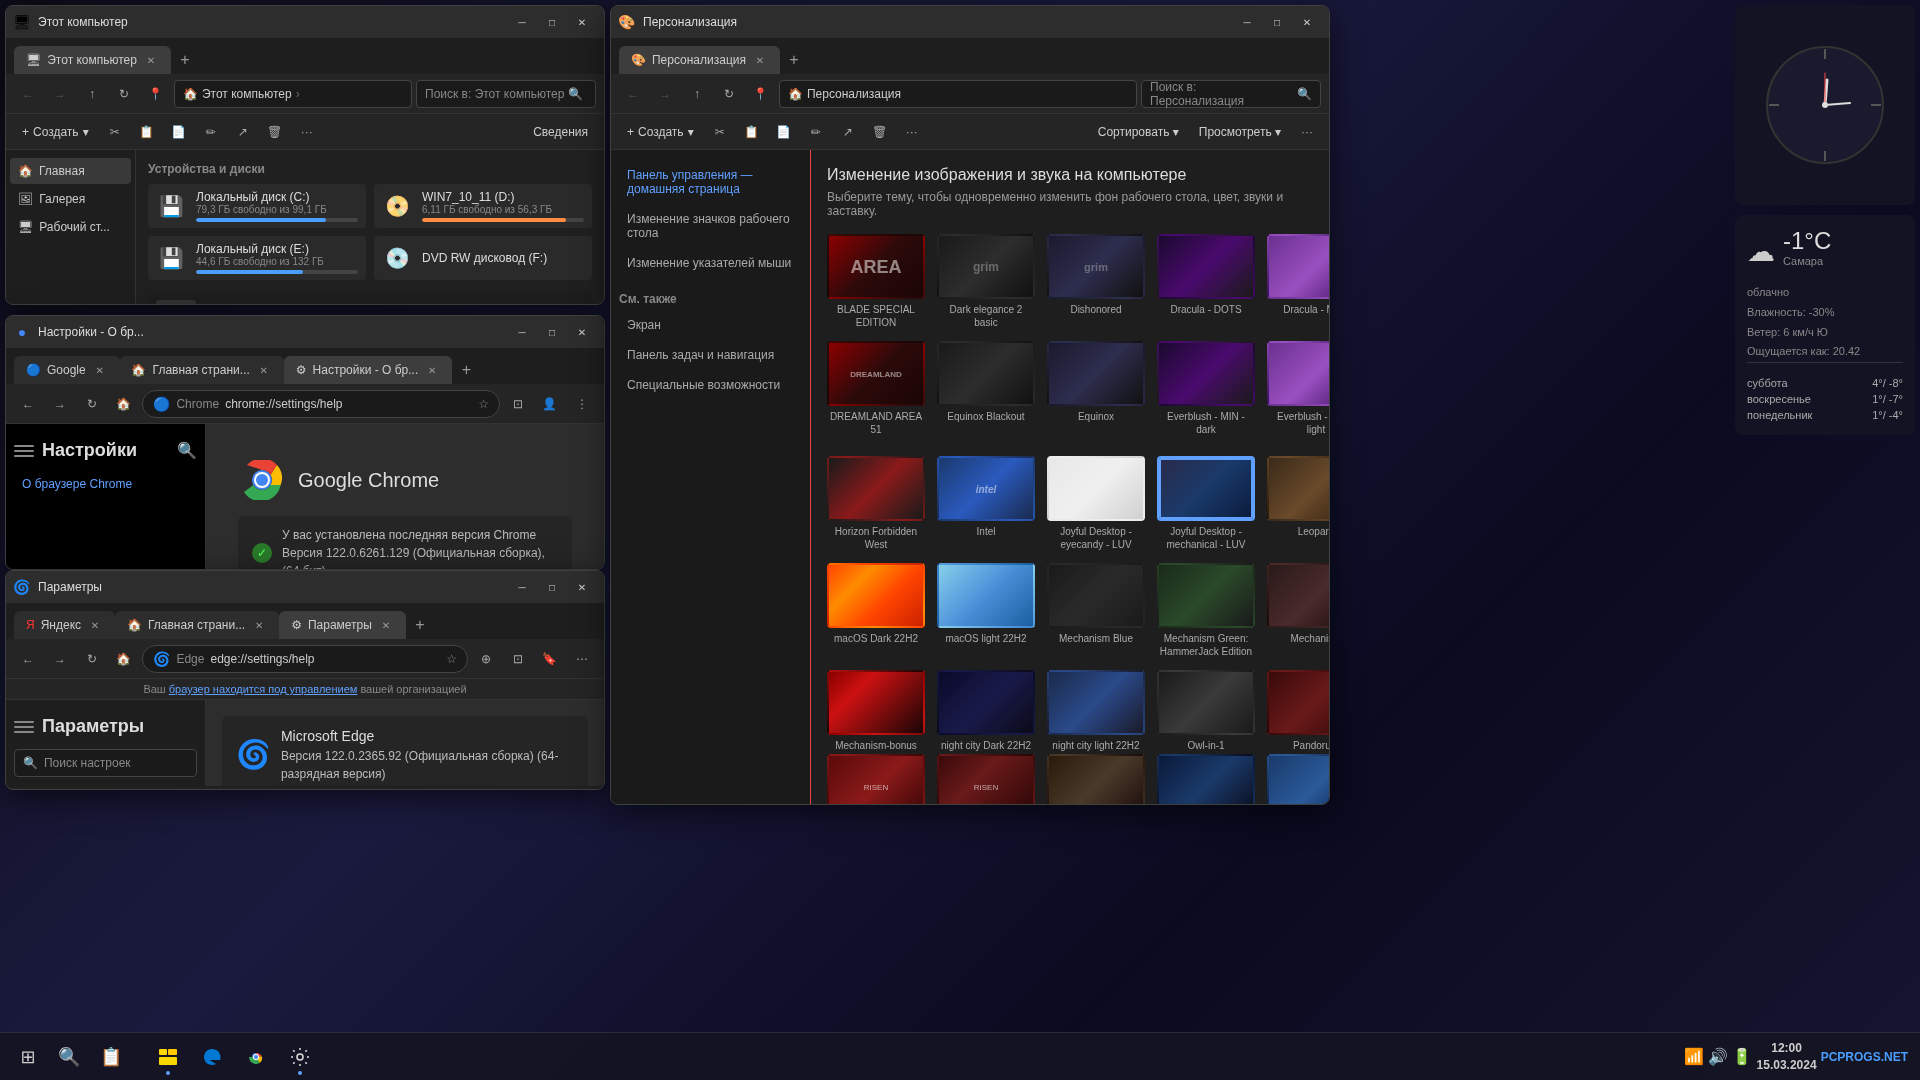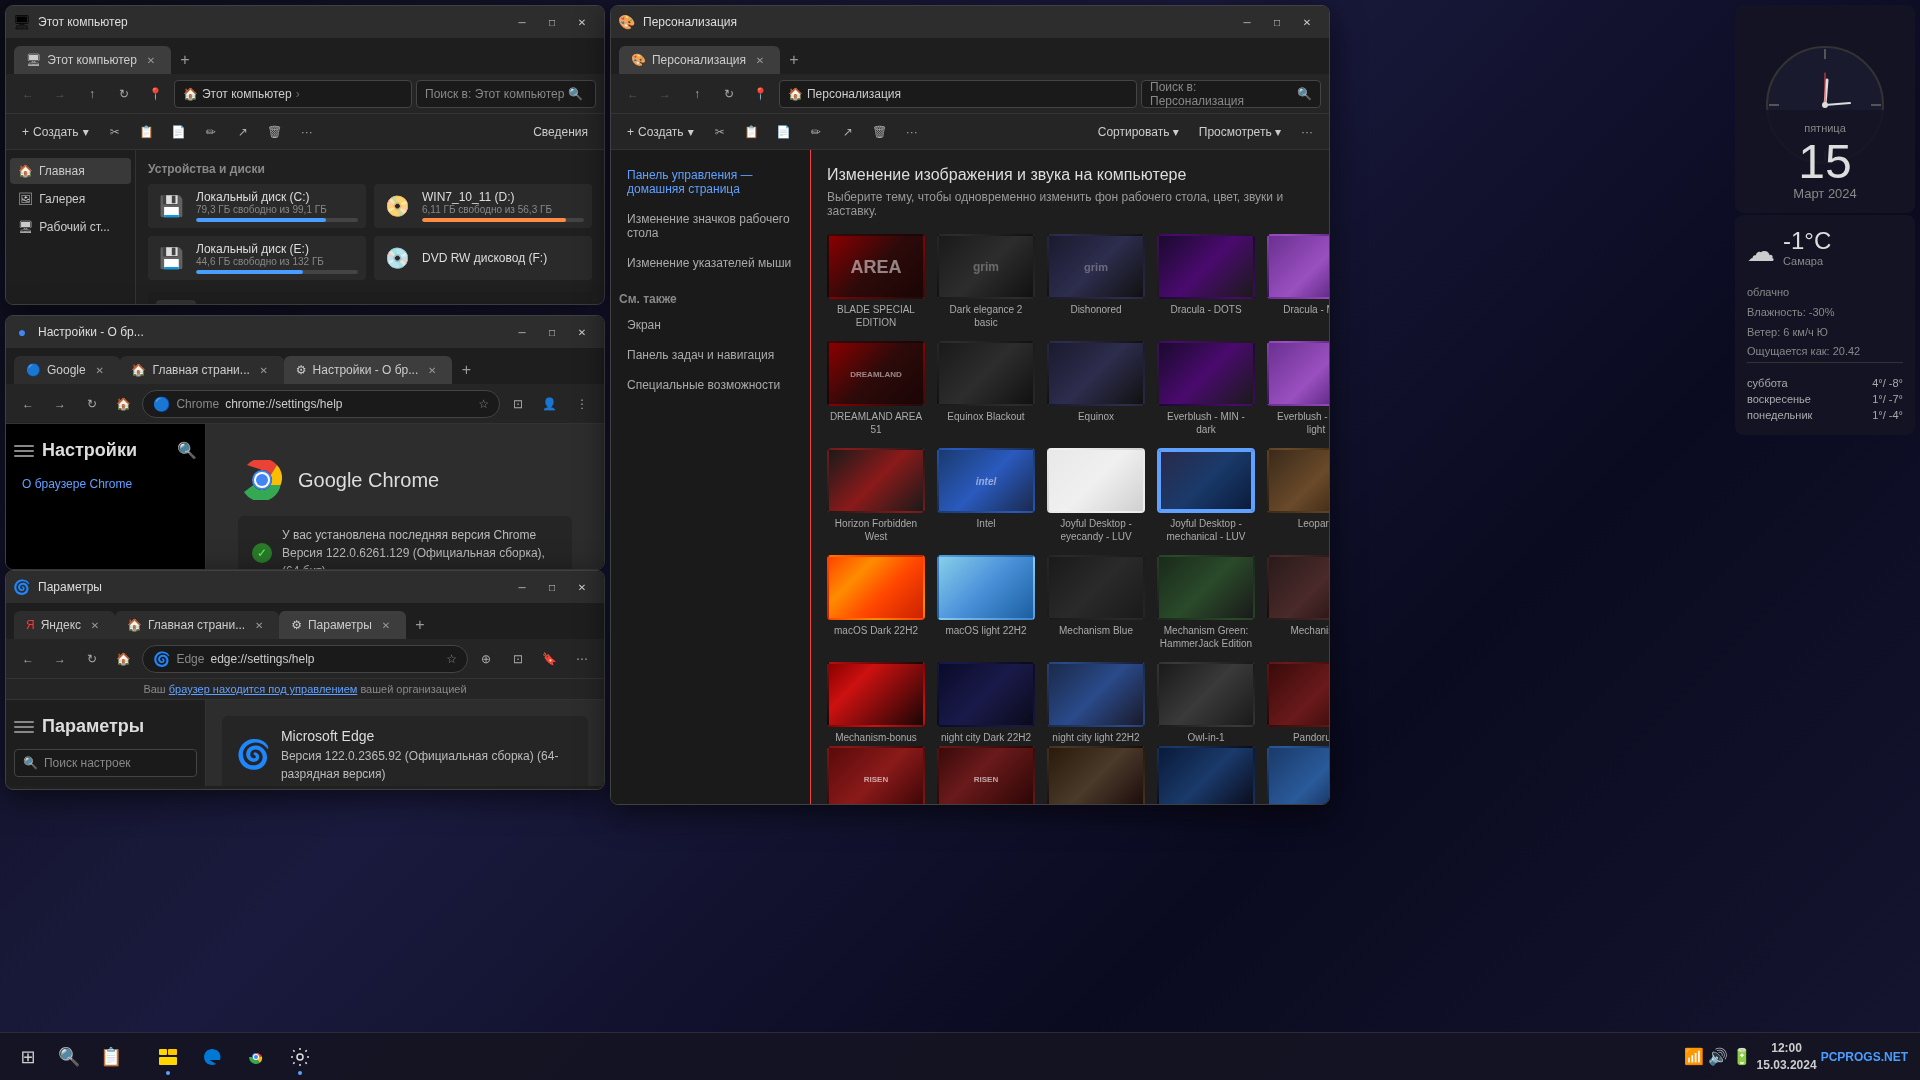--- a/index.html
+++ b/index.html
@@ -829,21 +829,21 @@
       font-weight: bold;
     }
 
     .risen-logo {
       position: absolute;
       top: 50%;
       left: 50%;
       transform: translate(-50%, -50%);
       font-size: 8px;
       color: rgba(255,255,255,0.6);
-      font-weight: bold;
+      font-weight: normal;
       text-align: center;
       white-space: nowrap;
     }
   </style>
 </head>
 <body>
 
 <div class="desktop">
 
   <div class="window explorer">
@@ -1223,21 +1223,21 @@
           <div class="theme-item">
             <div class="theme-thumbnail th-everblush-dark"></div>
             <div class="theme-name">Dracula - DOTS</div>
           </div>
           <div class="theme-item">
             <div class="theme-thumbnail th-everblush-light"></div>
             <div class="theme-name">Dracula - MAC</div>
           </div>
         </div>
 
-        <div class="themes-grid" style="margin-bottom:12px">
+        <div class="themes-grid" style="margin-bottom:20px">
           <div class="theme-item">
             <div class="theme-thumbnail th-dreamland">
               <span class="grim-logo" style="font-size:8px">DREAMLAND</span>
             </div>
             <div class="theme-name">DREAMLAND AREA 51</div>
           </div>
           <div class="theme-item">
             <div class="theme-thumbnail th-equinox-black"></div>
             <div class="theme-name">Equinox Blackout</div>
           </div>
@@ -1370,25 +1370,20 @@
 
       <line x1="60" y1="60" x2="62" y2="35" stroke="#ddd" stroke-width="3" stroke-linecap="round"></line>
 
       <line x1="60" y1="60" x2="85" y2="58" stroke="#ddd" stroke-width="2" stroke-linecap="round"></line>
 
       <line x1="60" y1="60" x2="60" y2="28" stroke="#f44" stroke-width="1" stroke-linecap="round"></line>
       <circle cx="60" cy="60" r="3" fill="#ddd"></circle>
     </svg>
   </div>
 
-  <div class="calendar-widget">
-    <div class="calendar-header">пятница</div>
-    <div class="calendar-date-big">15</div>
-    <div class="calendar-month">Март 2024</div>
-  </div>
 
   <div class="weather-widget">
     <div class="weather-current">
       <div class="weather-icon">☁</div>
       <div>
         <div class="weather-temp">-1°C</div>
         <div class="weather-city">Самара</div>
       </div>
     </div>
     <div class="weather-details">

